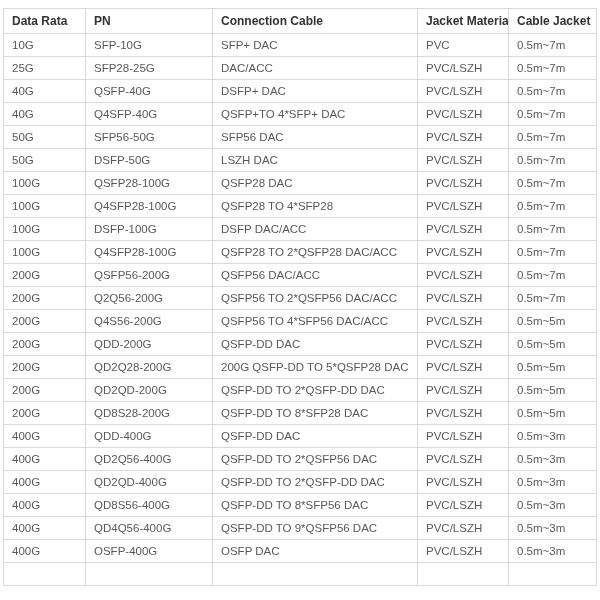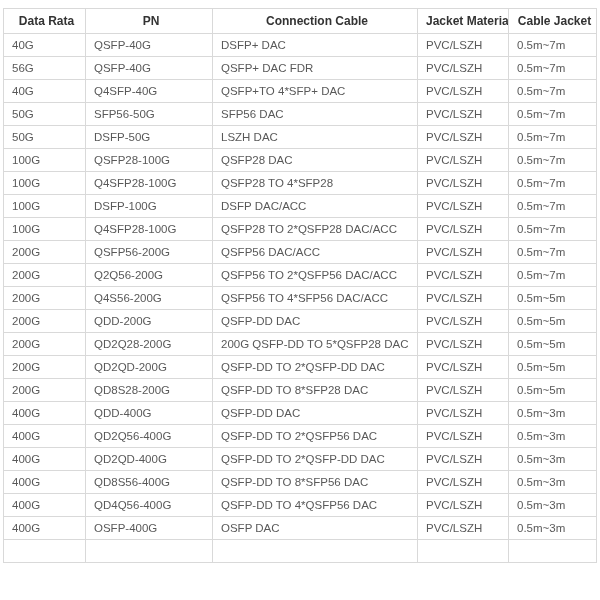--- a/index.html
+++ b/index.html
@@ -22,21 +22,20 @@
     overflow: hidden;
     white-space: nowrap;
     text-align: left;
     vertical-align: middle;
   }
   .spec-table th {
     height: 24px;
     font-size: 12px;
     font-weight: bold;
     color: #333333;
-    text-align: center;
   }
   .spec-table td {
     height: 22px;
     font-size: 11.5px;
     color: #595959;
   }
   .col-rate   { width: 82px; }
   .col-pn     { width: 127px; }
   .col-conn   { width: 205px; }
   .col-jacket { width: 91px; }
@@ -57,34 +56,41 @@
     <tr>
       <th>Data Rata</th>
       <th>PN</th>
       <th>Connection Cable</th>
       <th>Jacket Material</th>
       <th>Cable Jacket</th>
     </tr>
   </thead>
   <tbody id="table-body">
       <tr>
+        <td>10G</td>
+        <td>SFP-10G</td>
+        <td>SFP+ DAC</td>
+        <td>PVC</td>
+        <td>0.5m~7m</td>
+      </tr>
+      <tr>
+        <td>25G</td>
+        <td>SFP28-25G</td>
+        <td>DAC/ACC</td>
+        <td>PVC/LSZH</td>
+        <td>0.5m~7m</td>
+      </tr>
+      <tr>
         <td>40G</td>
         <td>QSFP-40G</td>
         <td>DSFP+ DAC</td>
         <td>PVC/LSZH</td>
         <td>0.5m~7m</td>
       </tr>
       <tr>
-        <td>56G</td>
-        <td>QSFP-40G</td>
-        <td>QSFP+ DAC FDR</td>
-        <td>PVC/LSZH</td>
-        <td>0.5m~7m</td>
-      </tr>
-      <tr>
         <td>40G</td>
         <td>Q4SFP-40G</td>
         <td>QSFP+TO 4*SFP+ DAC</td>
         <td>PVC/LSZH</td>
         <td>0.5m~7m</td>
       </tr>
       <tr>
         <td>50G</td>
         <td>SFP56-50G</td>
         <td>SFP56 DAC</td>
@@ -199,21 +205,21 @@
       <tr>
         <td>400G</td>
         <td>QD8S56-400G</td>
         <td>QSFP-DD TO 8*SFP56 DAC</td>
         <td>PVC/LSZH</td>
         <td>0.5m~3m</td>
       </tr>
       <tr>
         <td>400G</td>
         <td>QD4Q56-400G</td>
-        <td>QSFP-DD TO 4*QSFP56 DAC</td>
+        <td>QSFP-DD TO 9*QSFP56 DAC</td>
         <td>PVC/LSZH</td>
         <td>0.5m~3m</td>
       </tr>
       <tr>
         <td>400G</td>
         <td>OSFP-400G</td>
         <td>OSFP DAC</td>
         <td>PVC/LSZH</td>
         <td>0.5m~3m</td>
       </tr>

